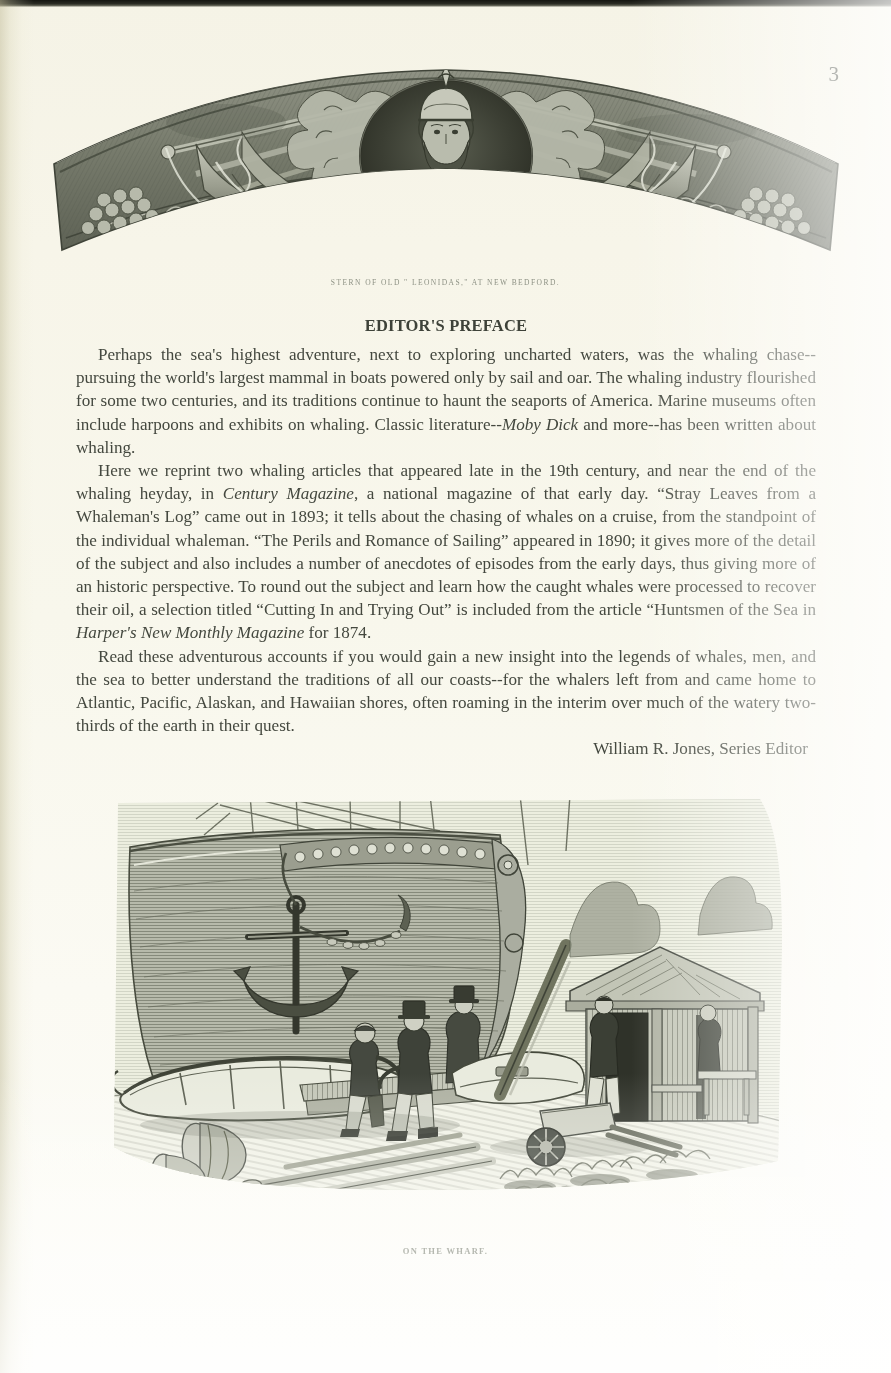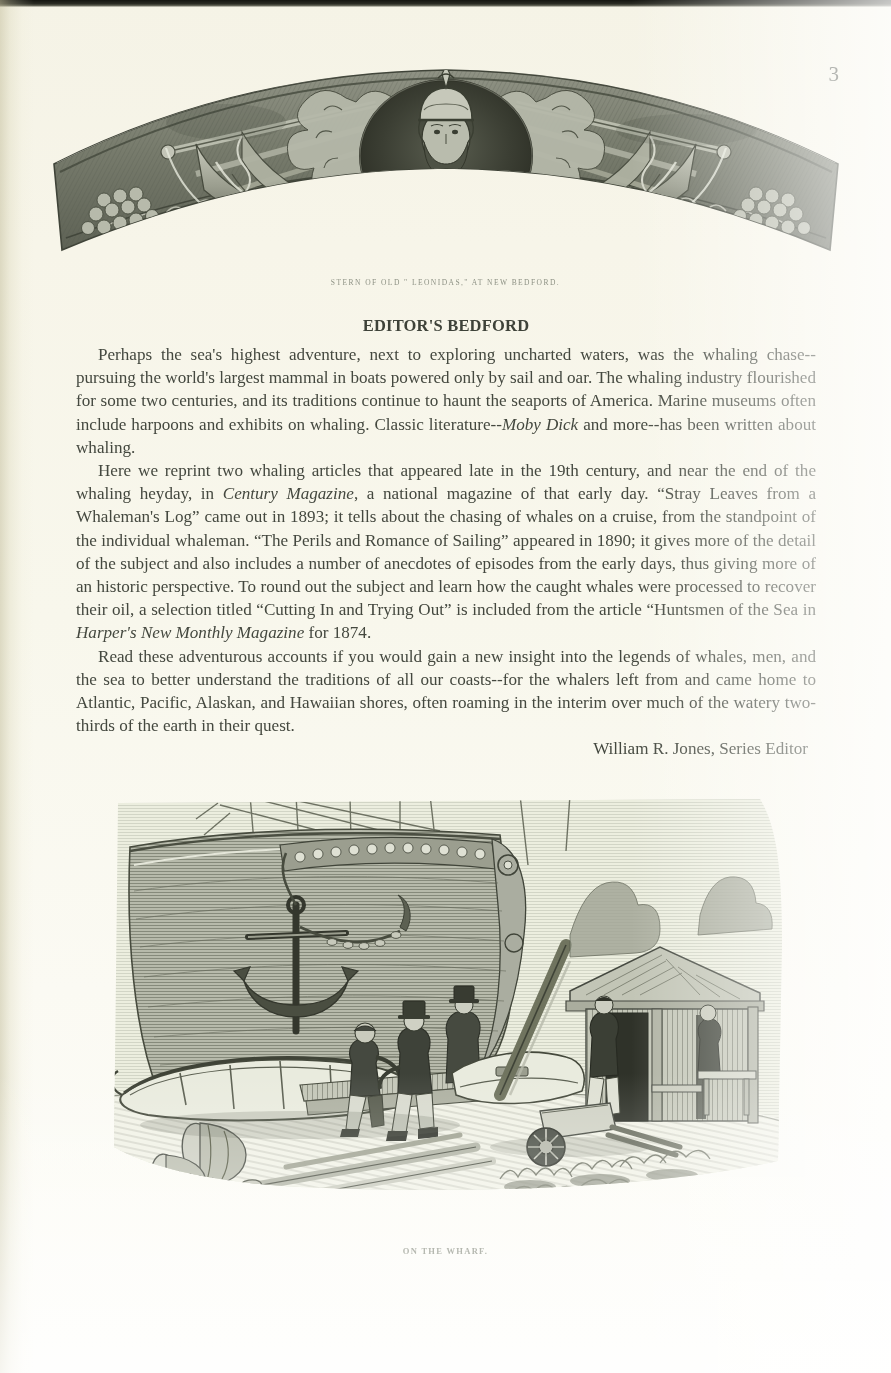--- a/index.html
+++ b/index.html
@@ -360,21 +360,21 @@
         </g>
       </g>
     </svg>
   </div>
 
   <div class="cap-top">STERN OF OLD " LEONIDAS," AT NEW BEDFORD.</div>
 
   <div class="folio">3</div>
 
   <div class="textblock">
-    <h1 class="heading">EDITOR'S BEDFORD</h1>
+    <h1 class="heading">EDITOR'S PREFACE</h1>
     <p class="para">Perhaps the sea's highest adventure, next to exploring uncharted waters, was the whaling chase--pursuing the world's largest mammal in boats powered only by sail and oar. The whaling industry flourished for some two centuries, and its traditions continue to haunt the seaports of America. Marine museums often include harpoons and exhibits on whaling. Classic literature--<i>Moby Dick</i> and more--has been written about whaling.</p>
     <p class="para">Here we reprint two whaling articles that appeared late in the 19th century, and near the end of the whaling heyday, in <i>Century Magazine</i>, a national magazine of that early day. “Stray Leaves from a Whaleman's Log” came out in 1893; it tells about the chasing of whales on a cruise, from the standpoint of the individual whaleman. “The Perils and Romance of Sailing” appeared in 1890; it gives more of the detail of the subject and also includes a number of anecdotes of episodes from the early days, thus giving more of an historic perspective. To round out the subject and learn how the caught whales were processed to recover their oil, a selection titled “Cutting In and Trying Out” is included from the article “Huntsmen of the Sea in <i>Harper's New Monthly Magazine</i> for 1874.</p>
     <p class="para">Read these adventurous accounts if you would gain a new insight into the legends of whales, men, and the sea to better understand the traditions of all our coasts--for the whalers left from and came home to Atlantic, Pacific, Alaskan, and Hawaiian shores, often roaming in the interim over much of the watery two-thirds of the earth in their quest.</p>
     <p class="byline">William R. Jones, Series Editor</p>
   </div>
 
   <div class="fig-bottom">
     <svg viewBox="0 0 700 440" xmlns="http://www.w3.org/2000/svg" role="img">
       <defs>
         <pattern id="hullHatch" width="3" height="3" patternUnits="userSpaceOnUse">

